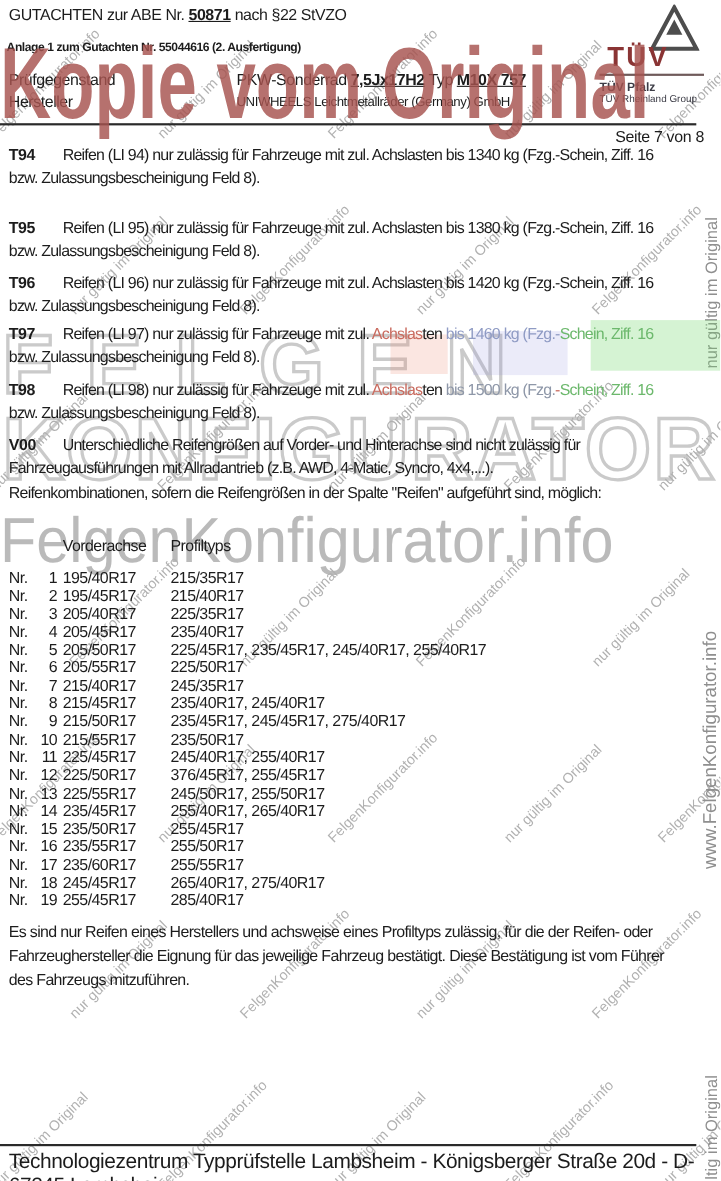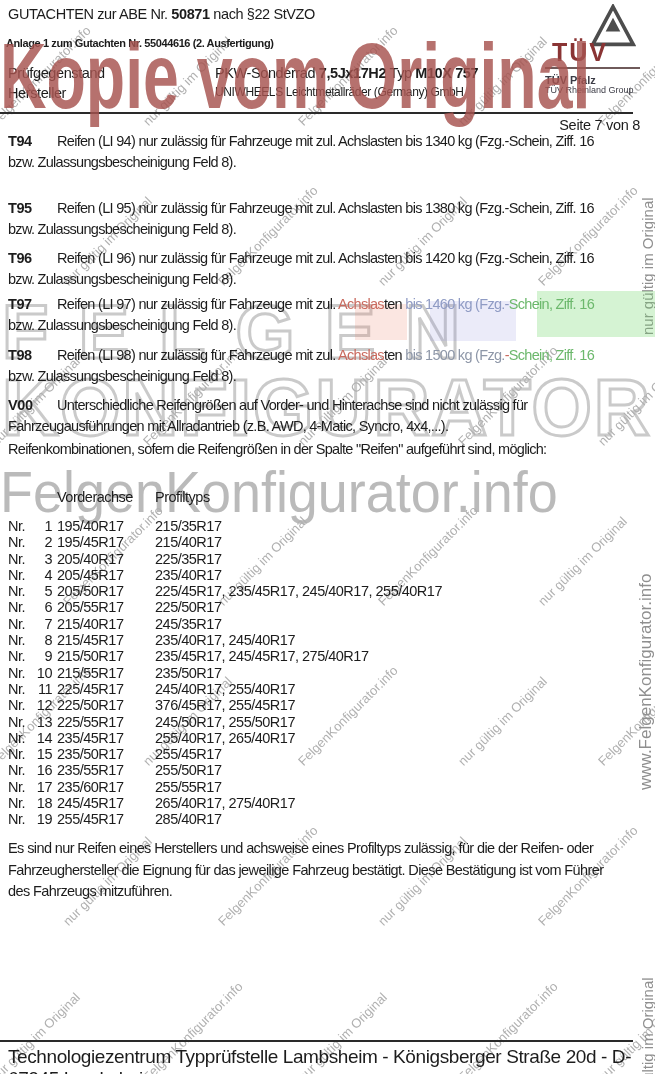--- a/index.html
+++ b/index.html
@@ -16,21 +16,21 @@
   #hdr-line1{left:8px;top:6px;font-size:14.5px;letter-spacing:-0.4px;}
   #hdr-anlage{left:6px;top:37px;font-size:11px;font-weight:bold;letter-spacing:-0.4px;}
   #hdr-pruef-label{left:8px;top:65px;font-size:14.5px;letter-spacing:-0.4px;}
   #hdr-pruef-value{left:215px;top:65px;font-size:14.5px;letter-spacing:-0.4px;}
   #hdr-herst-label{left:8px;top:85px;font-size:14.5px;letter-spacing:-0.4px;}
   #hdr-herst-value{left:215px;top:85px;font-size:12px;letter-spacing:-0.4px;}
   .hrule{left:0;height:1.5px;background:#2a2a2a;width:633px;}
   #rule-top{top:112px;}
   #rule-bottom{top:1040px;}
   #page-indicator{top:117px;right:15px;font-size:14.5px;letter-spacing:-0.3px;}
-  .b{font-weight:bold;}
+  .b{font-weight:bold;text-decoration:underline;}
 
   
   #tuv-logo{left:540px;top:2px;width:105px;height:100px;}
   #tuv-triangle{position:absolute;left:50px;top:2px;}
   #tuv-name{position:absolute;left:12px;top:36px;font-size:25px;font-weight:bold;letter-spacing:2px;color:#8a3434;}
   #tuv-rule{position:absolute;left:5px;top:65px;width:95px;height:1.5px;background:#6f5a5a;}
   #tuv-sub1{position:absolute;left:5px;top:72px;font-size:11px;font-weight:bold;color:#3c3c46;}
   #tuv-sub2{position:absolute;left:5px;top:83px;font-size:9px;color:#3c3c46;}
 
   

